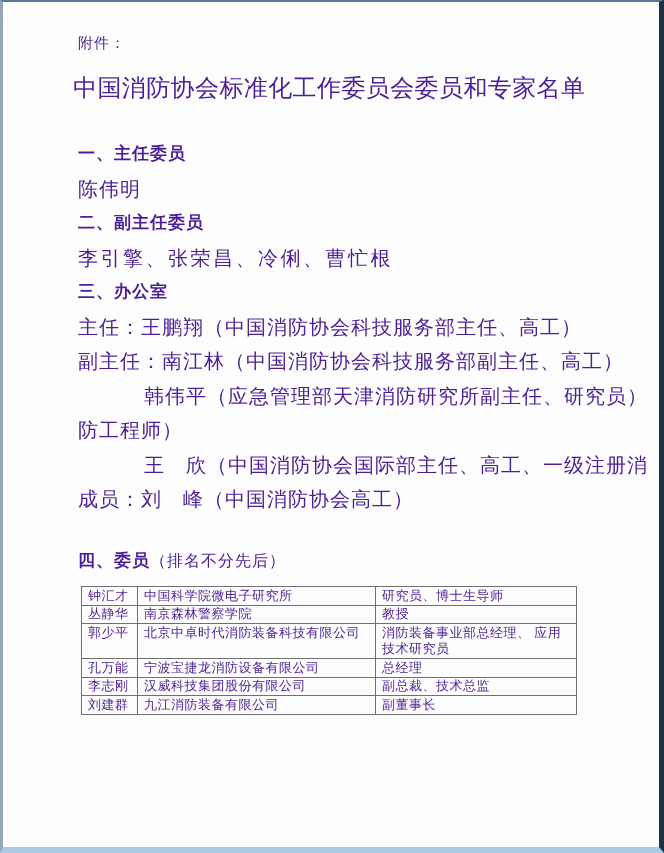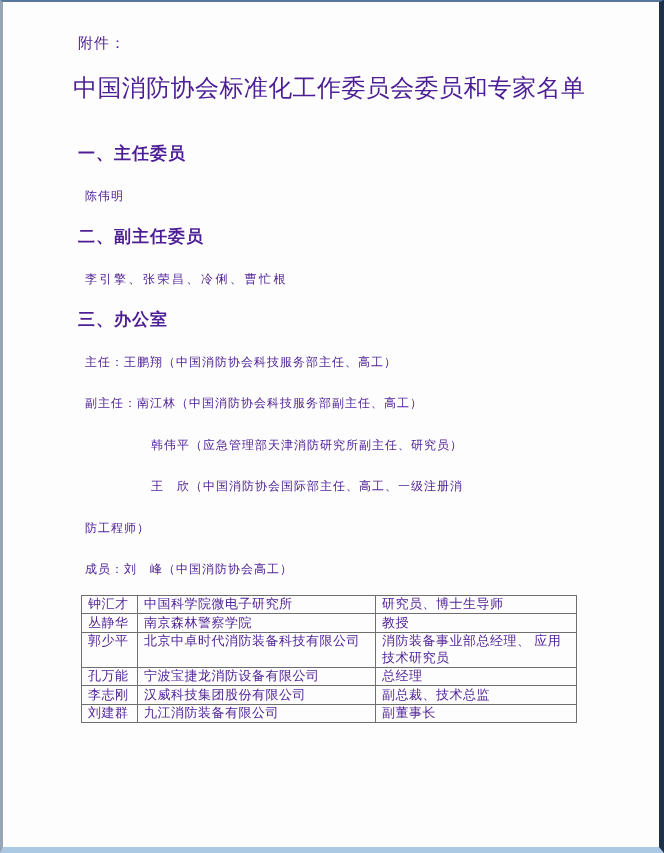--- a/index.html
+++ b/index.html
@@ -55,22 +55,22 @@
   .h4 {
     margin-top: 27px;
   }
   .h4 .note {
     font-family: "Liberation Serif", "DejaVu Serif", serif;
     font-weight: normal;
     font-size: 16px;
     letter-spacing: 1px;
   }
   .body {
-    margin: 7px;
-    font-size: 12px;
+    margin: 0;
+    font-size: 20px;
     line-height: 34.5px;
     letter-spacing: 1px;
     white-space: nowrap;
   }
   .body.wide {
     letter-spacing: 2.5px;
   }
   .indent-a { padding-left: 66px; }
   .indent-b { padding-left: 48px; }
   table.committee {
@@ -105,24 +105,25 @@
     <p class="h first">一、主任委员</p>
     <p class="body">陈伟明</p>
 
     <p class="h">二、副主任委员</p>
     <p class="body wide">李引擎、张荣昌、冷俐、曹忙根</p>
 
     <p class="h">三、办公室</p>
     <p class="body">主任：王鹏翔（中国消防协会科技服务部主任、高工）</p>
     <p class="body">副主任：南江林（中国消防协会科技服务部副主任、高工）</p>
     <p class="body indent-a">韩伟平（应急管理部天津消防研究所副主任、研究员）</p>
+    <p class="body">防工程师）</p>
     <p class="body indent-a">王　欣（中国消防协会国际部主任、高工、一级注册消</p>
-    <p class="body">防工程师）</p>
     <p class="body">成员：刘　峰（中国消防协会高工）</p>
 
+    <p class="h h4"><span>四、委员</span><span class="note">（排名不分先后）</span></p>
 
     <table class="committee">
       <colgroup>
         <col class="col-name">
           <col class="col-org">
           <col class="col-title">
       </colgroup>
       <tbody>
         <tr>
           <td>钟汇才</td>

